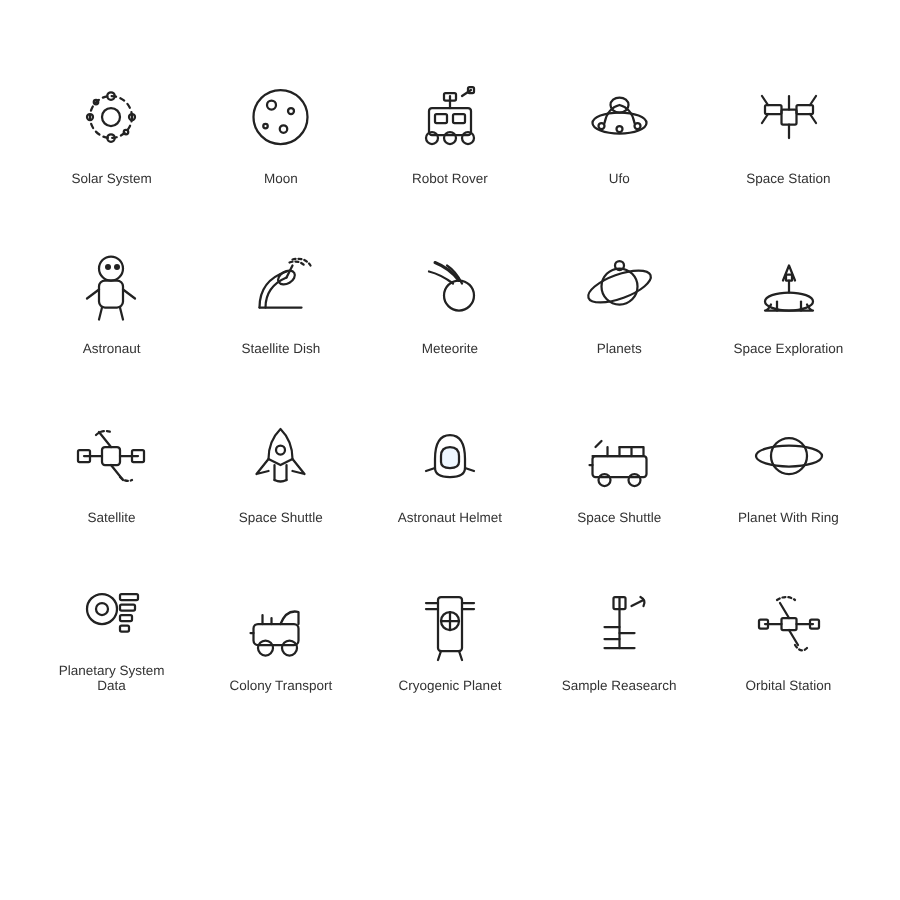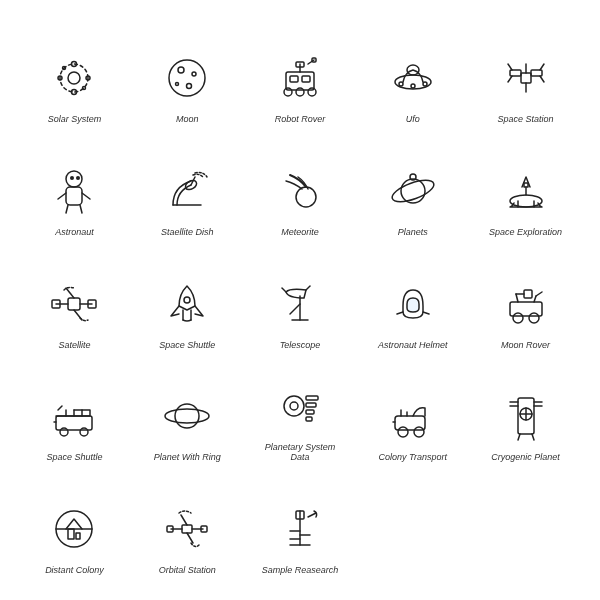--- a/index.html
+++ b/index.html
@@ -14,21 +14,20 @@
       justify-content: center;
     }
     .grid-container {
       display: grid;
       grid-template-columns: repeat(5, 1fr);
       grid-template-rows: repeat(5, 1fr);
       width: 580px;
       height: 580px;
       padding: 8px;
       gap: 0px;
-      font-style: italic;
     }
     .icon-cell {
       display: flex;
       flex-direction: column;
       align-items: center;
       justify-content: flex-end;
       padding: 4px 2px 6px;
       cursor: pointer;
     }
     .icon-wrapper {
@@ -234,61 +233,33 @@
           <path d="M36 30 L44 40 L36 38"></path>
           <line x1="24" y1="34" x2="24" y2="44"></line>
           <line x1="32" y1="34" x2="32" y2="44"></line>
           <path d="M24 44 Q28 46 32 44"></path>
           <circle cx="28" cy="24" r="3"></circle>
         </svg>
     </div>
     <span class="icon-label">Space Shuttle</span>
   </div>
 
-  <div class="icon-cell">
-    <div class="icon-wrapper">
-      <svg viewBox="0 0 56 56">
-          <line x1="28" y1="20" x2="28" y2="44"></line>
-          <line x1="20" y1="44" x2="36" y2="44"></line>
-          <line x1="28" y1="28" x2="18" y2="38"></line>
-          <path d="M14 16 Q18 12 34 14 L32 22 Q16 22 14 16Z"></path>
-          <line x1="14" y1="16" x2="10" y2="12"></line>
-          <line x1="34" y1="14" x2="38" y2="10"></line>
-        </svg>
-    </div>
-    <span class="icon-label">Telescope</span>
-  </div>
 
   <div class="icon-cell">
     <div class="icon-wrapper">
       <svg viewBox="0 0 56 56">
           <path d="M18 30 Q18 14 28 14 Q38 14 38 30 L38 36 Q38 42 28 42 Q18 42 18 36Z"></path>
           <path d="M22 28 Q22 22 28 22 Q34 22 34 28 L34 32 Q34 36 28 36 Q22 36 22 32Z" stroke-dasharray="none" fill="rgba(200,230,255,0.3)"></path>
           <line x1="18" y1="36" x2="12" y2="38"></line>
           <line x1="38" y1="36" x2="44" y2="38"></line>
         </svg>
     </div>
     <span class="icon-label">Astronaut Helmet</span>
   </div>
 
-  <div class="icon-cell">
-    <div class="icon-wrapper">
-      <svg viewBox="0 0 56 56">
-          <rect x="12" y="26" width="32" height="14" rx="2"></rect>
-          <circle cx="20" cy="42" r="5"></circle>
-          <circle cx="36" cy="42" r="5"></circle>
-          <line x1="20" y1="26" x2="18" y2="18"></line>
-          <line x1="18" y1="18" x2="26" y2="18"></line>
-          <rect x="26" y="14" width="8" height="8" rx="1"></rect>
-          <line x1="36" y1="26" x2="38" y2="20"></line>
-          <line x1="38" y1="20" x2="44" y2="16"></line>
-        </svg>
-    </div>
-    <span class="icon-label">Moon Rover</span>
-  </div>
 
   <div class="icon-cell">
     <div class="icon-wrapper">
       <svg viewBox="0 0 56 56">
           <rect x="10" y="28" width="36" height="14" rx="2"></rect>
           <path d="M36 28 L44 28 L44 22 L36 22Z"></path>
           <circle cx="18" cy="44" r="4"></circle>
           <circle cx="38" cy="44" r="4"></circle>
           <line x1="10" y1="34" x2="8" y2="34"></line>
           <line x1="20" y1="28" x2="20" y2="22"></line>
@@ -352,59 +323,47 @@
           <path d="M22 46 L20 52"></path>
           <path d="M34 46 L36 52"></path>
           <circle cx="28" cy="26" r="6"></circle>
           <line x1="28" y1="20" x2="28" y2="32"></line>
           <line x1="22" y1="26" x2="34" y2="26"></line>
         </svg>
     </div>
     <span class="icon-label">Cryogenic Planet</span>
   </div>
 
-  <div class="icon-cell">
-    <div class="icon-wrapper">
-      <svg viewBox="0 0 56 56">
-          <circle cx="28" cy="28" r="18"></circle>
-          <rect x="22" y="28" width="6" height="10"></rect>
-          <path d="M20 28 L28 18 L36 28"></path>
-          <rect x="30" y="32" width="4" height="6"></rect>
-          <line x1="10" y1="28" x2="46" y2="28"></line>
-        </svg>
-    </div>
-    <span class="icon-label">Distant Colony</span>
+
+  <div class="icon-cell">
+    <div class="icon-wrapper">
+      <svg viewBox="0 0 56 56">
+          <line x1="28" y1="44" x2="28" y2="10"></line>
+          <line x1="18" y1="44" x2="38" y2="44"></line>
+          <line x1="18" y1="38" x2="28" y2="38"></line>
+          <line x1="38" y1="34" x2="28" y2="34"></line>
+          <line x1="18" y1="30" x2="28" y2="30"></line>
+          <rect x="24" y="10" width="8" height="8" rx="1"></rect>
+          <line x1="36" y1="16" x2="44" y2="12"></line>
+          <path d="M42 10 Q46 12 44 16" stroke-dasharray="none"></path>
+        </svg>
+    </div>
+    <span class="icon-label">Sample Reasearch</span>
   </div>
 
   <div class="icon-cell">
     <div class="icon-wrapper">
       <svg viewBox="0 0 56 56">
           <rect x="23" y="24" width="10" height="8" rx="1"></rect>
           <line x1="23" y1="28" x2="12" y2="28"></line>
           <rect x="8" y="25" width="6" height="6" rx="1"></rect>
           <line x1="33" y1="28" x2="44" y2="28"></line>
           <rect x="42" y="25" width="6" height="6" rx="1"></rect>
           <line x1="28" y1="24" x2="22" y2="14"></line>
           <line x1="28" y1="32" x2="34" y2="42"></line>
           <path d="M20 12 Q26 8 32 12" stroke-dasharray="2 2"></path>
           <path d="M32 42 Q36 48 40 44" stroke-dasharray="2 2"></path>
         </svg>
     </div>
     <span class="icon-label">Orbital Station</span>
   </div>
 
-  <div class="icon-cell">
-    <div class="icon-wrapper">
-      <svg viewBox="0 0 56 56">
-          <line x1="28" y1="44" x2="28" y2="10"></line>
-          <line x1="18" y1="44" x2="38" y2="44"></line>
-          <line x1="18" y1="38" x2="28" y2="38"></line>
-          <line x1="38" y1="34" x2="28" y2="34"></line>
-          <line x1="18" y1="30" x2="28" y2="30"></line>
-          <rect x="24" y="10" width="8" height="8" rx="1"></rect>
-          <line x1="36" y1="16" x2="44" y2="12"></line>
-          <path d="M42 10 Q46 12 44 16" stroke-dasharray="none"></path>
-        </svg>
-    </div>
-    <span class="icon-label">Sample Reasearch</span>
-  </div>
-
 </div>
 
 </body></html>

